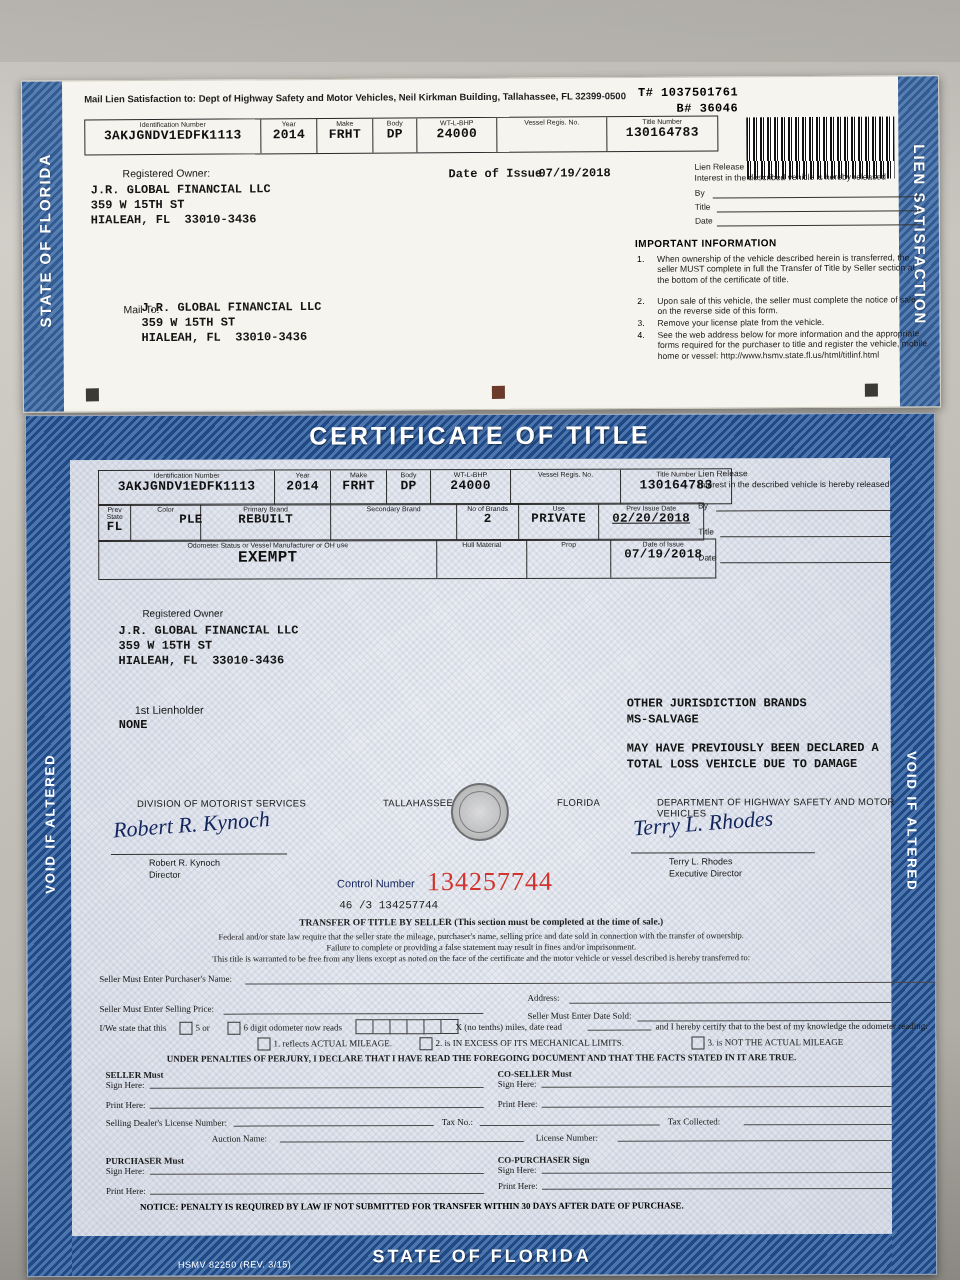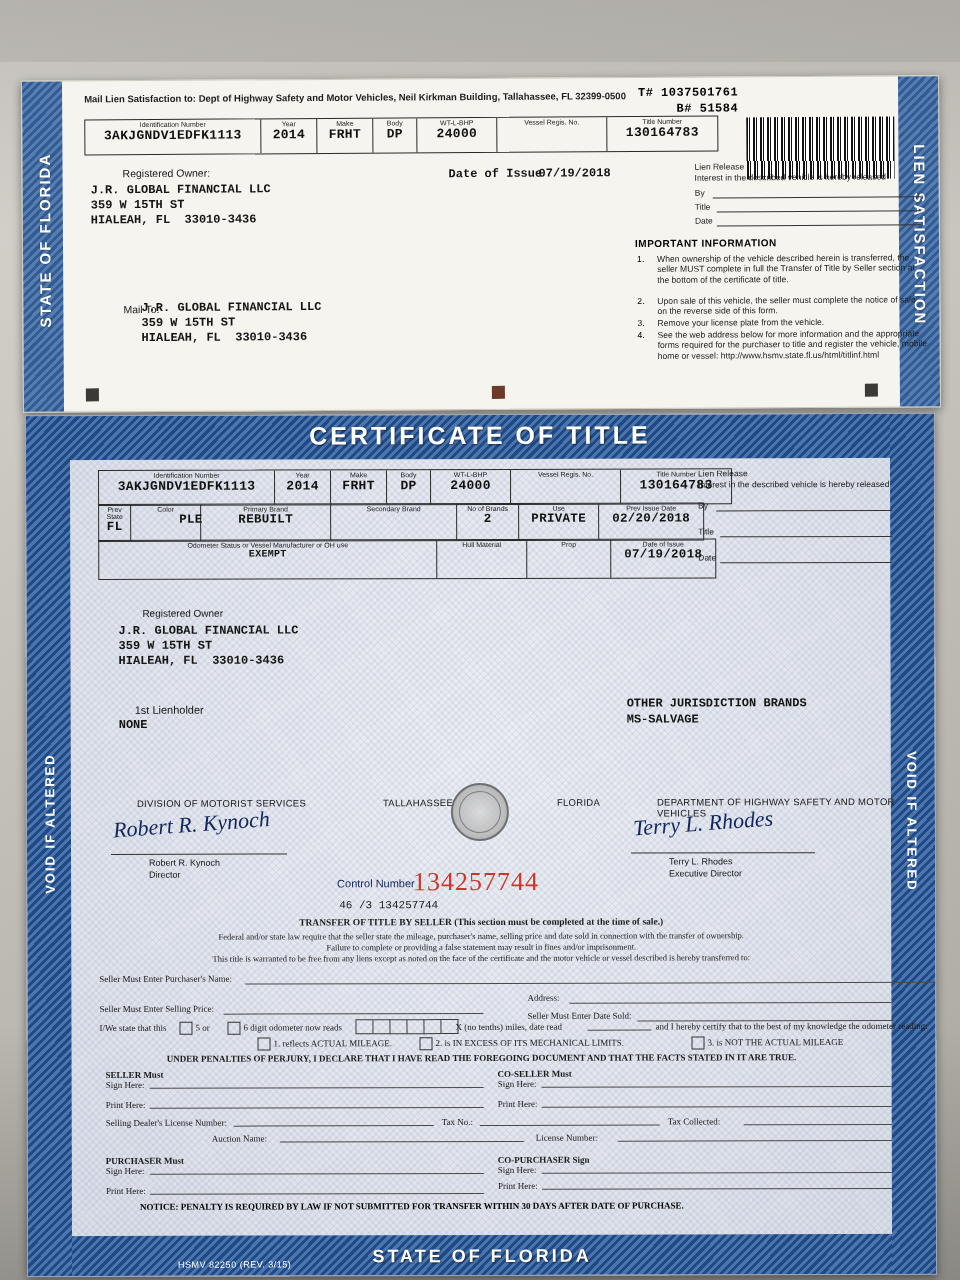--- a/index.html
+++ b/index.html
@@ -165,21 +165,21 @@
   <div class="guilloche-left"></div>
   <div class="guilloche-right"></div>
   <div class="side-vert-text" id="lien-left-text">STATE OF FLORIDA</div>
   <div class="side-vert-text" id="lien-right-text">LIEN SATISFACTION</div>
   <div class="corner-sq" style="left:62px;bottom:10px;"></div>
   <div class="corner-sq" style="left:468px;bottom:10px;background:#6b3a2a;"></div>
   <div class="corner-sq" style="right:62px;bottom:10px;"></div>
 
   <div class="mail-lien-line">Mail Lien Satisfaction to: Dept of Highway Safety and Motor Vehicles, Neil Kirkman Building, Tallahassee, FL 32399-0500</div>
   <div class="tnum mono">T# 1037501761</div>
-  <div class="bnum mono">B# 51584</div>
+  <div class="bnum mono">B# 36046</div>
   <div class="barcode"></div>
 
   <div class="fieldgrid" id="lien-grid" style="left:62px;top:38px;height:34px;">
       <div class="fcell" style="width: 176px;">
         <span class="fcaption" style="font-size: 7px;">Identification Number</span>
         <span class="fvalue" style="font-size: 13px;">3AKJGNDV1EDFK1113</span>
       </div>
       <div class="fcell" style="width: 56px;">
         <span class="fcaption" style="font-size: 7px;">Year</span>
         <span class="fvalue" style="font-size: 13px;">2014</span>
@@ -301,27 +301,27 @@
       <div class="fcell" style="width: 62px;">
         <span class="fcaption" style="font-size: 7px;">No of Brands</span>
         <span class="fvalue" style="font-size: 12.5px;">2</span>
       </div>
       <div class="fcell" style="width: 80px;">
         <span class="fcaption" style="font-size: 7px;">Use</span>
         <span class="fvalue" style="font-size: 12.5px;">PRIVATE</span>
       </div>
       <div class="fcell" style="width: 104px;">
         <span class="fcaption" style="font-size: 7px;">Prev Issue Date</span>
-        <span class="fvalue" style="font-size: 12.5px;">02/20/2018</span>
+        <span class="fvalue" style="font-size: 12.5px; text-decoration: underline;">02/20/2018</span>
       </div>
     </div>
   <div class="fieldgrid" id="title-grid3" style="left:72px;top:124px;height:38px;">
       <div class="fcell" style="width: 338px;">
         <span class="fcaption" style="font-size: 7px;">Odometer Status or Vessel Manufacturer or OH use</span>
-        <span class="fvalue" style="font-size: 10px;">EXEMPT</span>
+        <span class="fvalue" style="font-size: 16px;">EXEMPT</span>
       </div>
       <div class="fcell" style="width: 90px;">
         <span class="fcaption" style="font-size: 7px;">Hull Material</span>
         <span class="fvalue" style="font-size: 12.5px;"></span>
       </div>
       <div class="fcell" style="width: 84px;">
         <span class="fcaption" style="font-size: 7px;">Prop</span>
         <span class="fvalue" style="font-size: 12.5px;"></span>
       </div>
       <div class="fcell" style="width: 104px;">
@@ -342,39 +342,41 @@
   <div class="lbl" style="left:78px;top:192px;font-size:10px;">Registered Owner</div>
   <div class="val-mono" style="left:92px;top:208px;">J.R. GLOBAL FINANCIAL LLC
 359 W 15TH ST
 HIALEAH, FL  33010-3436</div>
 
   <div class="lbl" style="left:70px;top:288px;font-size:11px;">1st Lienholder</div>
   <div class="val-mono" style="left:92px;top:302px;">NONE</div>
 
   <div class="val-mono" style="left:600px;top:282px;font-size:12px;">OTHER JURISDICTION BRANDS</div>
   <div class="val-mono" style="left:600px;top:298px;font-size:12px;">MS-SALVAGE</div>
+  <div class="val-mono" style="left:600px;top:326px;font-size:12px;line-height:16px;">MAY HAVE PREVIOUSLY BEEN DECLARED A
+TOTAL LOSS VEHICLE DUE TO DAMAGE</div>
 
   <div class="lbl" style="left:72px;top:382px;font-size:9.5px;letter-spacing:.3px;">DIVISION OF MOTORIST SERVICES</div>
   <div class="lbl" style="left:318px;top:382px;font-size:9.5px;letter-spacing:.3px;">TALLAHASSEE</div>
   <div class="seal" style="left:424px;top:368px;"></div>
   <div class="lbl" style="left:492px;top:382px;font-size:9.5px;letter-spacing:.3px;">FLORIDA</div>
   <div class="lbl" style="left:592px;top:382px;font-size:9.5px;letter-spacing:.3px;">DEPARTMENT OF HIGHWAY SAFETY AND MOTOR VEHICLES</div>
 
   <div class="sigtext" style="left:86px;top:396px;">Robert R. Kynoch</div>
   <div class="sig-under" style="left:84px;top:438px;width:176px;"></div>
   <div class="lbl" style="left:84px;top:442px;font-size:9px;">Robert R. Kynoch</div>
   <div class="lbl" style="left:84px;top:454px;font-size:9px;">Director</div>
 
   <div class="sigtext" style="left:606px;top:396px;">Terry L. Rhodes</div>
   <div class="sig-under" style="left:604px;top:438px;width:184px;"></div>
   <div class="lbl" style="left:604px;top:442px;font-size:9px;">Terry L. Rhodes</div>
   <div class="lbl" style="left:604px;top:454px;font-size:9px;">Executive Director</div>
 
   <div class="ctrl-label" style="left:310px;top:462px;">Control Number</div>
-  <div class="ctrl-red" style="left:386px;top:452px;">134257744</div>
+  <div class="ctrl-red" style="left:400px;top:452px;">134257744</div>
   <div class="ctrl-small" style="left:312px;top:484px;">46 /3   134257744</div>
 
   <div class="ts-center" style="top:502px;font-size:9.5px;font-weight:bold;">TRANSFER OF TITLE BY SELLER (This section must be completed at the time of sale.)</div>
   <div class="ts-center" style="top:516px;font-size:8.5px;">Federal and/or state law require that the seller state the mileage, purchaser's name, selling price and date sold in connection with the transfer of ownership.</div>
   <div class="ts-center" style="top:527px;font-size:8.5px;">Failure to complete or  providing a false statement may result in fines and/or imprisonment.</div>
   <div class="ts-center" style="top:538px;font-size:8.5px;">This title is warranted to be free from any liens except as noted on the face of the certificate and the motor vehicle or vessel described is hereby transferred to:</div>
 
   <div class="ts-line" style="left:72px;top:558px;">Seller Must Enter Purchaser's Name:</div>
   <div class="ts-rule" style="left:218px;top:568px;width:700px;"></div>
   <div class="ts-line" style="left:500px;top:578px;">Address:</div>

